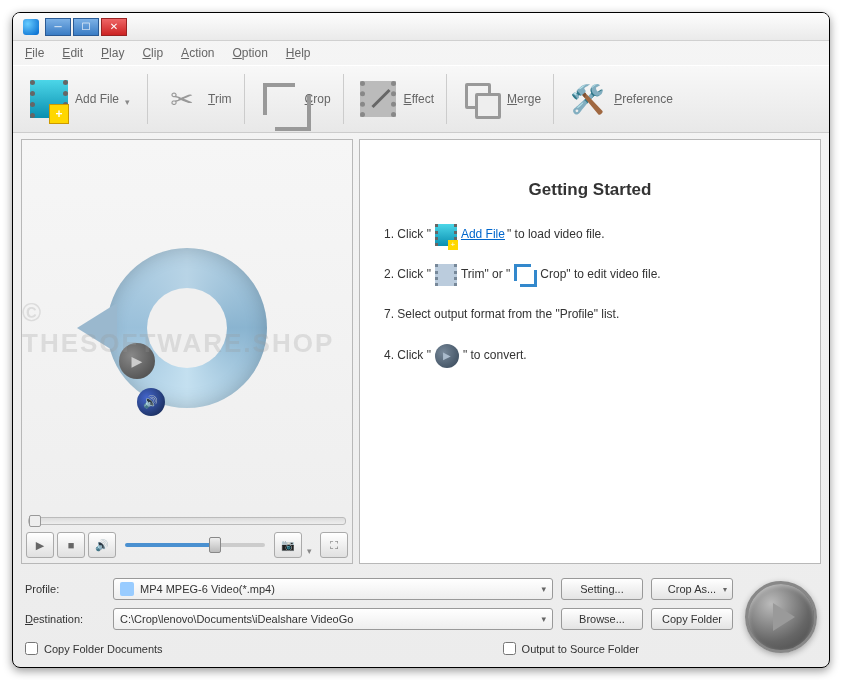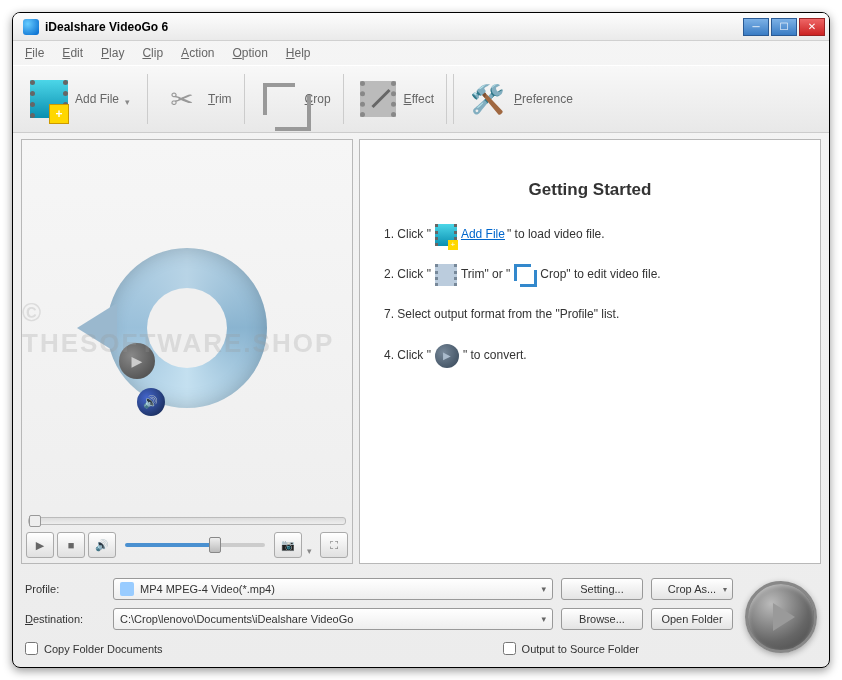--- a/index.html
+++ b/index.html
@@ -85,21 +85,20 @@
 .botleft { flex:1; display:flex; flex-direction:column; gap:8px; }
 </style>
 </head>
 <body>
 
 <div class="outer">
 <div class="window">
 
   <div class="titlebar">
     <div class="appicon"></div>
-    <div class="title">iDealshare VideoGo 6</div>
     <div class="winbtns">
       <div class="winbtn min">─</div>
       <div class="winbtn max">☐</div>
       <div class="winbtn close">✕</div>
     </div>
   </div>
 
   <div class="menubar">
     <span><u>F</u>ile</span>
     <span><u>E</u>dit</span>
@@ -133,20 +132,26 @@
       <span><u>C</u>rop</span>
     </div>
     <div class="divider"></div>
     <div class="tbtn">
       <div class="ticon">
             <div class="effecticon"></div>
           </div>
       <span><u>E</u>ffect</span>
     </div>
     <div class="divider"></div>
+    <div class="tbtn">
+      <div class="ticon">
+            <div class="mergeicon"></div>
+          </div>
+      <span><u>M</u>erge</span>
+    </div>
     <div class="divider"></div>
     <div class="tbtn">
       <div class="ticon">
             <span class="preficon">🛠️</span>
           </div>
       <span><u>P</u>reference</span>
     </div>
   </div>
 
   <div class="middle">
@@ -198,32 +203,32 @@
     </div>
   </div>
 
   <div class="bottom">
     <div class="botflex">
       <div class="botleft">
         <div class="row">
           <div class="lbl">Profile:</div>
           <div class="combo">
             <div class="cicn"></div>
-            <span>MP4 MPEG-4 Video(*.mp4)</span>
+            <span>MP4 MPEG-6 Video(*.mp4)</span>
           </div>
           <div class="sbtn">Setting...</div>
           <div class="sbtn dd">Crop As...</div>
         </div>
         <div class="row">
           <div class="lbl"><u>D</u>estination:</div>
           <div class="combo">
             <span>C:\Crop\lenovo\Documents\iDealshare VideoGo</span>
           </div>
           <div class="sbtn">Browse...</div>
-          <div class="sbtn">Open Folder</div>
+          <div class="sbtn">Copy Folder</div>
         </div>
         <div class="checkrow">
           <label class="chk">
             <input type="checkbox" style="">
             <span>Copy Folder Documents</span>
           </label>
           <label class="chk" style="margin-left:280px;">
             <input type="checkbox" style="">
             <span>Output to Source Folder</span>
           </label>

